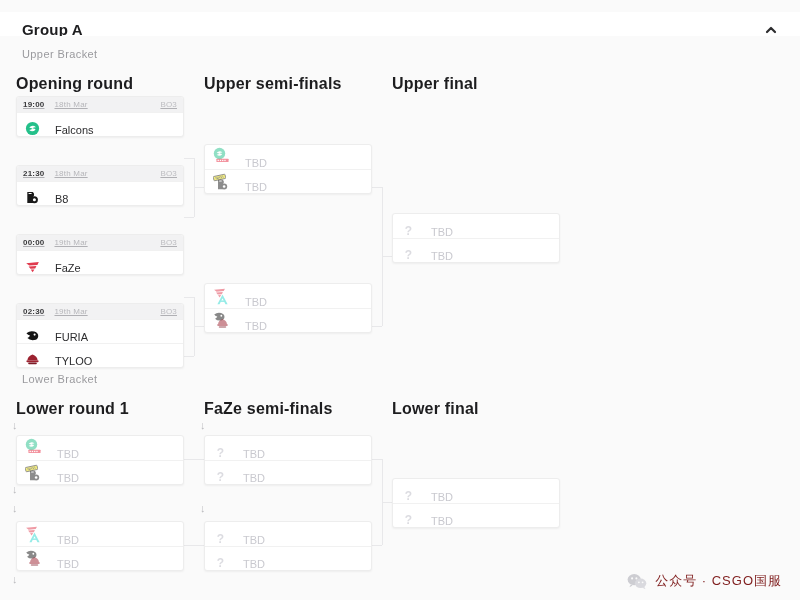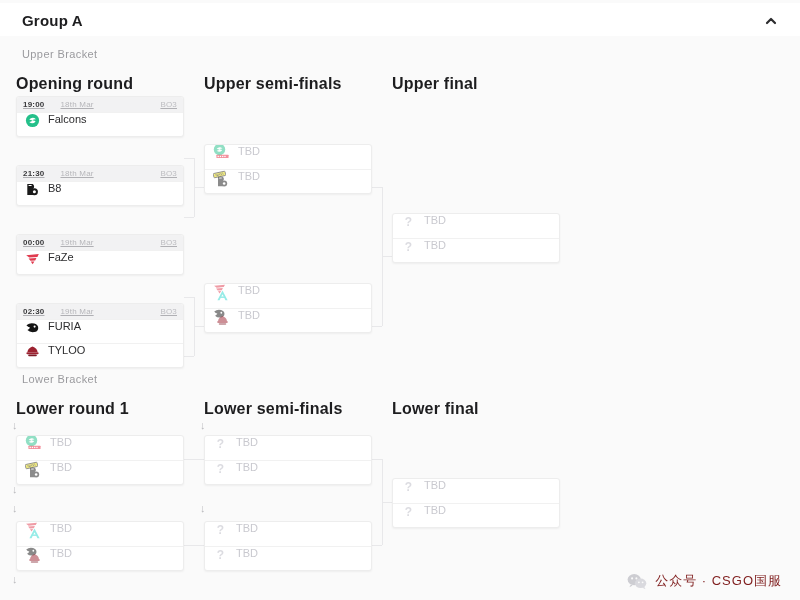--- a/index.html
+++ b/index.html
@@ -7,21 +7,21 @@
     width: 800px; height: 600px;
     background: #ffffff;
     font-family: "Liberation Sans", sans-serif;
     overflow: hidden;
   }
 
   .page { position: relative; width: 800px; height: 600px; background: #fafafa; }
 
   
   .group-header {
-    position: absolute; left: 0; top: 3px;
+    position: absolute; left: 0; top: 12px;
     width: 800px; height: 36px;
     background: #ffffff;
     border-bottom: 1px solid #ececec;
     display: flex; align-items: center;
   }
   .group-title {
     margin-left: 22px;
     font-size: 15px; font-weight: bold; color: #1d1d1f;
     letter-spacing: .2px;
   }
@@ -60,28 +60,29 @@
   .match-meta {
     height: 15px;
     background: #f2f2f3;
     display: flex; align-items: center;
     padding: 0 6px;
     font-size: 8px; color: #b0b0b4;
     letter-spacing: .2px;
     text-decoration: underline;
   }
   .meta-time { font-weight: bold; color: #3a3a3c; font-size: 8px; }
-  .meta-date { margin-left: 16px; color: #b6b6ba; }
+  .meta-date { margin-left: 10px; color: #b6b6ba; }
   .meta-format { margin-left: auto; color: #bdbdc1; }
 
   .team-row {
     height: 24px;
-    display: flex; align-items: flex-start;
+    display: flex; align-items: flex-end;
     padding: 0 8px;
     border-top: 1px solid #f1f1f1;
+    gap: 7px;
   }
   .team-row:first-of-type { border-top: none; }
   .team-name {
     margin-left: 8px;
     font-size: 11px; color: #2c2c2e;
     white-space: nowrap; overflow: hidden;
   }
   .team-row.tbd .team-name { color: #c9c9cf; }
 
   
@@ -152,21 +153,21 @@
     <div class="conn h" style="left:194px; top:290px; width:10px;"></div>
 
     <div class="conn h" style="left:372px; top:151px; width:10px;"></div>
     <div class="conn h" style="left:372px; top:290px; width:10px;"></div>
     <div class="conn v" style="left:382px; top:151px; height:139px;"></div>
     <div class="conn h" style="left:382px; top:220px; width:10px;"></div>
 
     <div class="bracket-label" style="left:22px; top:337px;">Lower Bracket</div>
 
     <div class="round-header" style="left:16px; top:364px; width:168px;">Lower round 1</div>
-    <div class="round-header" style="left:204px; top:364px; width:168px;">Lower semi-finals</div>
+    <div class="round-header" style="left:204px; top:364px; width:168px;">FaZe semi-finals</div>
     <div class="round-header" style="left:392px; top:364px; width:168px;">Lower final</div>
 
     <div class="feed-arrow" style="left:12px; top:384px;">↓</div>
     <div class="feed-arrow" style="left:12px; top:448px;">↓</div>
     <div class="feed-arrow" style="left:12px; top:467px;">↓</div>
     <div class="feed-arrow" style="left:12px; top:538px;">↓</div>
     <div class="feed-arrow" style="left:200px; top:384px;">↓</div>
     <div class="feed-arrow" style="left:200px; top:467px;">↓</div>
 
     <div class="conn h" style="left:184px; top:423px; width:20px;"></div>

